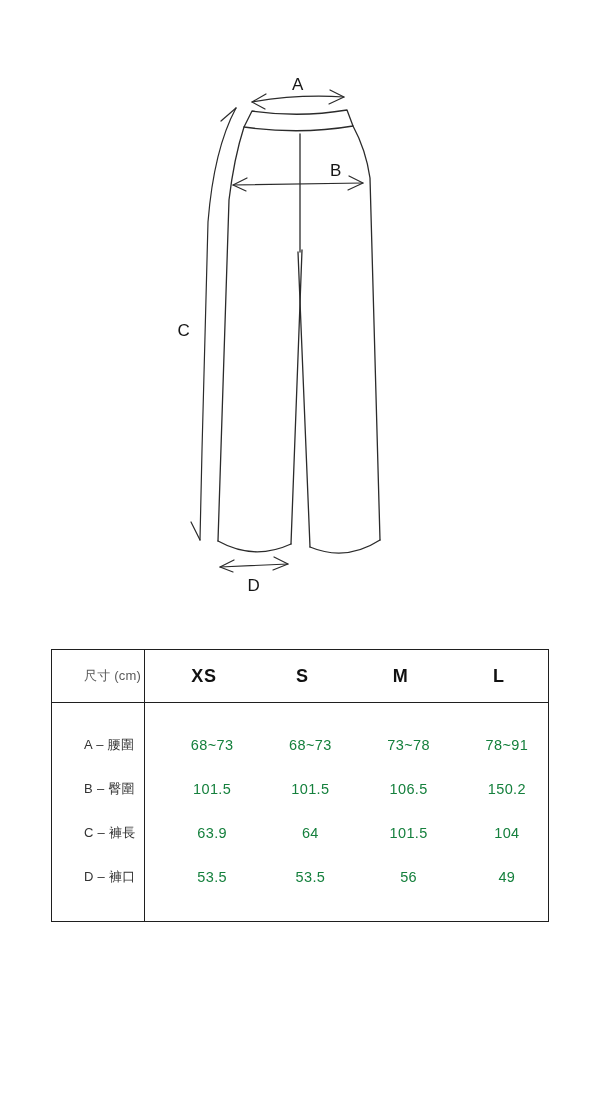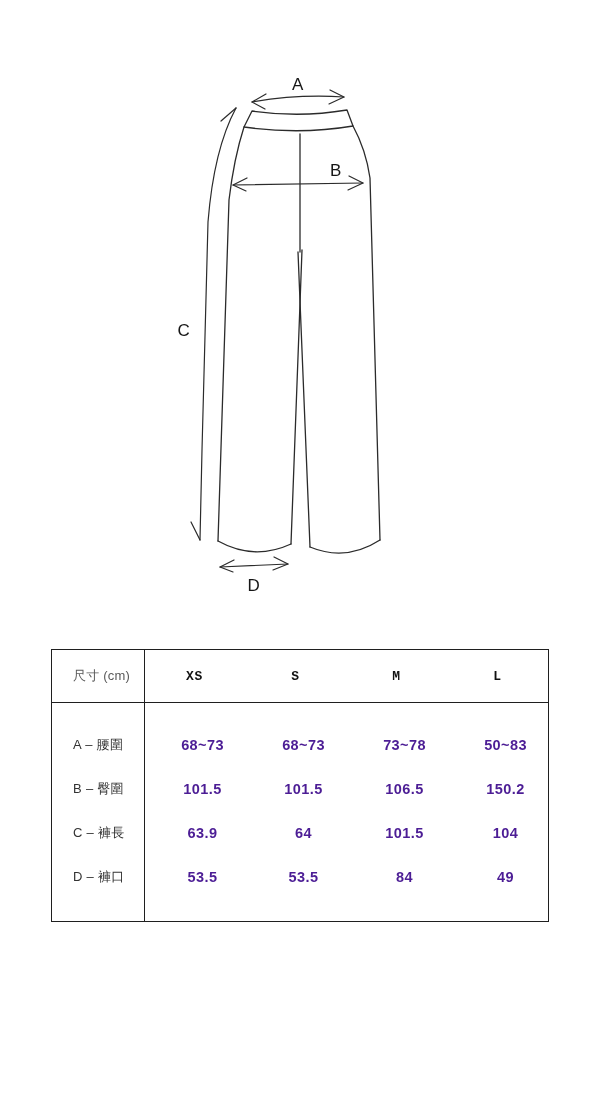--- a/index.html
+++ b/index.html
@@ -34,20 +34,21 @@
     font-weight: 500;
     letter-spacing: 0.5px;
   }
   .size-table {
     position: relative;
     margin: 29px 0 0 51px;
     width: 498px;
     height: 273px;
     border: 1px solid #1f1f1f;
     background: #ffffff;
+    padding-left: 11px;
   }
   .v-divider {
     position: absolute;
     left: 92px; top: 0; bottom: 0;
     width: 1px;
     background: #1f1f1f;
   }
   .h-divider {
     position: absolute;
     left: 0; right: 0; top: 52px;
@@ -68,38 +69,37 @@
   .val-cell {
     flex: 1 1 0;
     text-align: center;
   }
   .unit-label {
     font-size: 13px;
     color: #5a5a5a;
     letter-spacing: 0.2px;
   }
   .size-head {
-    font-size: 13px;
+    font-size: 18px;
     font-weight: bold;
     color: #111111;
     letter-spacing: 0.8px;
-    font-family: Liberation Mono, monospace;
   }
   .t-body { padding: 21px 0 22px 0; }
   .t-body .t-row { height: 44px; gap: 16px; }
   .row-label {
     font-size: 13px;
     color: #333333;
     letter-spacing: 0.3px;
     white-space: nowrap;
   }
   .cell-value {
     font-size: 14.5px;
-    font-weight: bold;
-    color: #4c1d95;
+    font-weight: normal;
+    color: #15803d;
     letter-spacing: 0.4px;
   }
 </style>
 </head>
 <body>
 
 <div class="page">
 
   <svg class="diagram-svg" viewBox="0 0 600 620">
 
@@ -152,21 +152,21 @@
       <div class="val-cell size-head">M</div>
       <div class="val-cell size-head">L</div>
     </div>
 
     <div class="t-body">
       <div class="t-row">
         <div class="label-cell row-label">A – 腰圍</div>
         <div class="val-cell cell-value">68~73</div>
         <div class="val-cell cell-value">68~73</div>
         <div class="val-cell cell-value">73~78</div>
-        <div class="val-cell cell-value">50~83</div>
+        <div class="val-cell cell-value">78~91</div>
       </div>
 
       <div class="t-row">
         <div class="label-cell row-label">B – 臀圍</div>
         <div class="val-cell cell-value">101.5</div>
         <div class="val-cell cell-value">101.5</div>
         <div class="val-cell cell-value">106.5</div>
         <div class="val-cell cell-value">150.2</div>
       </div>
 
@@ -175,19 +175,19 @@
         <div class="val-cell cell-value">63.9</div>
         <div class="val-cell cell-value">64</div>
         <div class="val-cell cell-value">101.5</div>
         <div class="val-cell cell-value">104</div>
       </div>
 
       <div class="t-row">
         <div class="label-cell row-label">D – 褲口</div>
         <div class="val-cell cell-value">53.5</div>
         <div class="val-cell cell-value">53.5</div>
-        <div class="val-cell cell-value">84</div>
+        <div class="val-cell cell-value">56</div>
         <div class="val-cell cell-value">49</div>
       </div>
     </div>
   </div>
 
 </div>
 
 </body></html>

